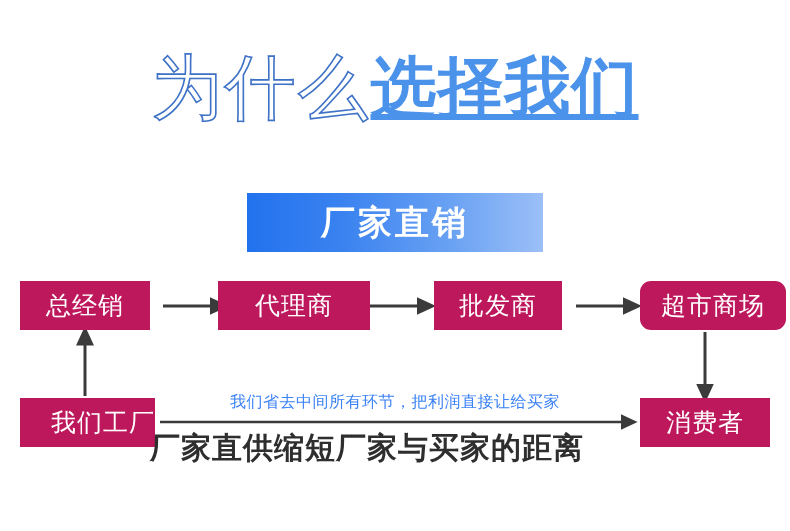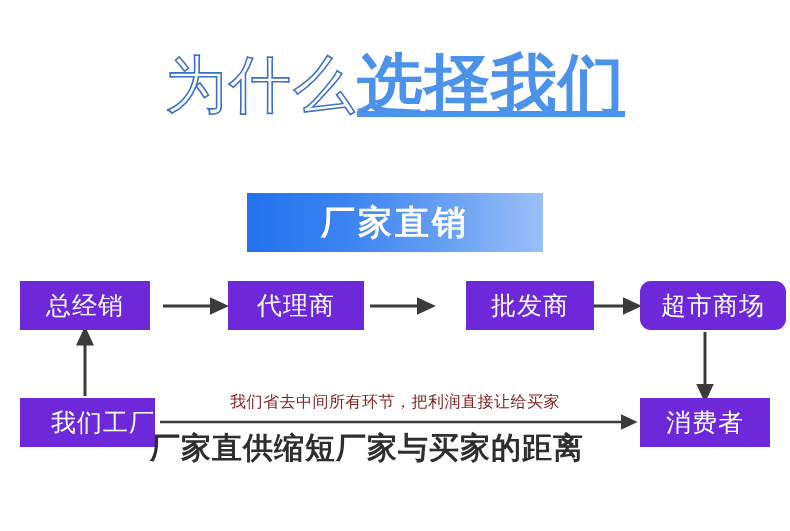--- a/index.html
+++ b/index.html
@@ -15,21 +15,21 @@
 
   
   .heading {
     position:absolute;
     left:0; right:0; top:52px;
     text-align:center;
     white-space:nowrap;
     line-height:1;
   }
   .heading-thin {
-    font-size:62px;
+    font-size:71px;
     font-weight:400;
     color:#ffffff;
     -webkit-text-stroke:1.6px #3e72c6;
     letter-spacing:2px;
     vertical-align:middle;
   }
   .heading-bold {
     font-size:66px;
     font-weight:bold;
     color:#4a92ea;
@@ -52,48 +52,48 @@
   .banner-text {
     color:#ffffff;
     font-size:34px;
     font-weight:bold;
     letter-spacing:3px;
   }
 
   
   .box {
     position:absolute;
-    background:#6d28d9;
+    background:#be185d;
     color:#ffffff;
     display:flex;
     align-items:center;
     justify-content:center;
     font-size:25px;
     font-weight:500;
     letter-spacing:1px;
     height:49px;
   }
 
   #box-zongjingxiao { left:20px;  top:281px; width:130px; }
-  #box-dailishang   { left:228px; top:281px; width:136px; }
-  #box-pifashang    { left:434px; top:281px; width:128px;margin-left:32px; }
+  #box-dailishang   { left:218px; top:281px; width:152px; }
+  #box-pifashang    { left:434px; top:281px; width:128px; }
   #box-chaoshi      { left:640px; top:281px; width:146px;border-radius:11px; }
   #box-gongchang    { left:20px;  top:398px; width:135px;justify-content:flex-end; }
   #box-xiaofeizhe   { left:640px; top:398px; width:130px; }
 
   
   #arrows { position:absolute; inset:0; pointer-events:none; }
 
   
   .mid-line-top {
     position:absolute;
     left:170px; top:392px; width:450px;
     text-align:center;
     font-size:16px;
-    color:#7f1d1d;
+    color:#3b82f6;
     letter-spacing:0.5px;
     white-space:nowrap;
   }
   .mid-line-bottom {
     position:absolute;
     left:150px; top:428px; width:490px;
     text-align:left;
     font-size:30px;
     font-weight:bold;
     color:#2e2e2e;

